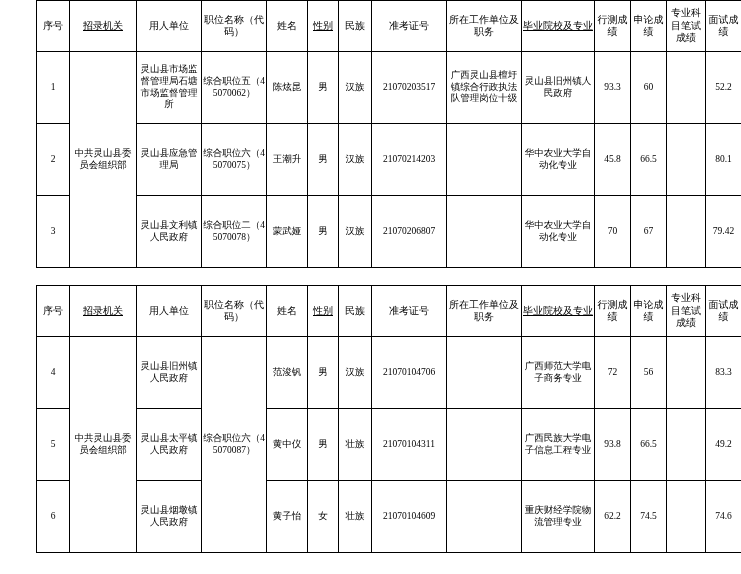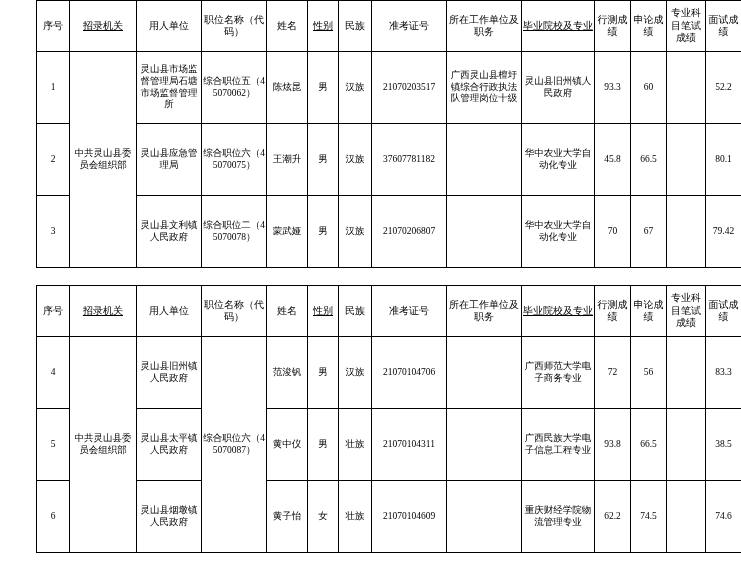--- a/index.html
+++ b/index.html
@@ -115,21 +115,21 @@
           <td>52.2</td>
 
         </tr>
         <tr class="row-tall">
           <td>2</td>
           <td>灵山县应急管理局</td>
           <td>综合职位六（45070075）</td>
           <td>王潮升</td>
           <td>男</td>
           <td>汉族</td>
-          <td>37607781182</td>
+          <td>21070214203</td>
           <td></td>
           <td>华中农业大学自动化专业</td>
           <td>45.8</td>
           <td>66.5</td>
           <td></td>
           <td>80.1</td>
 
         </tr>
         <tr class="row-tall">
           <td>3</td>
@@ -195,21 +195,21 @@
           <td>灵山县太平镇人民政府</td>
           <td>黄中仪</td>
           <td>男</td>
           <td>壮族</td>
           <td>21070104311</td>
           <td></td>
           <td>广西民族大学电子信息工程专业</td>
           <td>93.8</td>
           <td>66.5</td>
           <td></td>
-          <td>38.5</td>
+          <td>49.2</td>
 
         </tr>
         <tr class="row-tall">
           <td>6</td>
           <td>灵山县烟墩镇人民政府</td>
           <td>黄子怡</td>
           <td>女</td>
           <td>壮族</td>
           <td>21070104609</td>
           <td></td>

